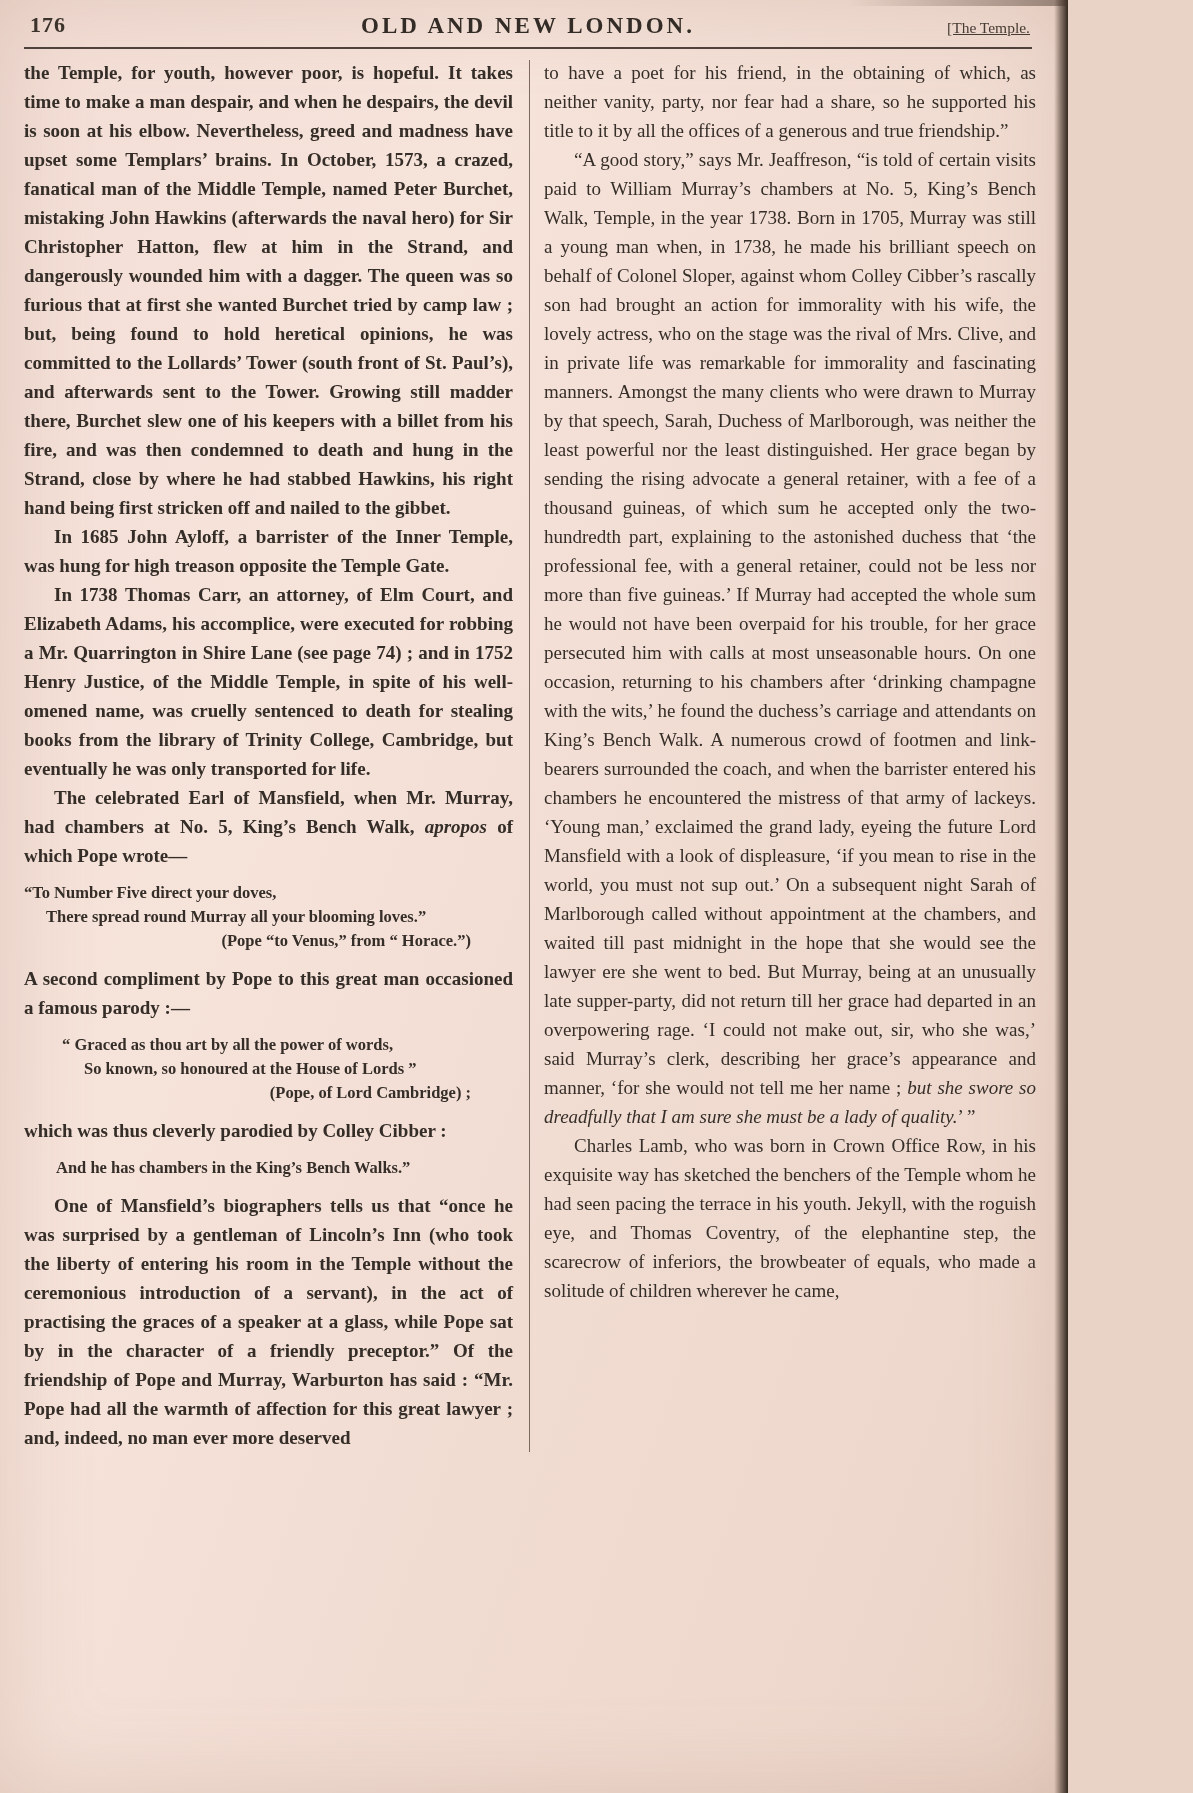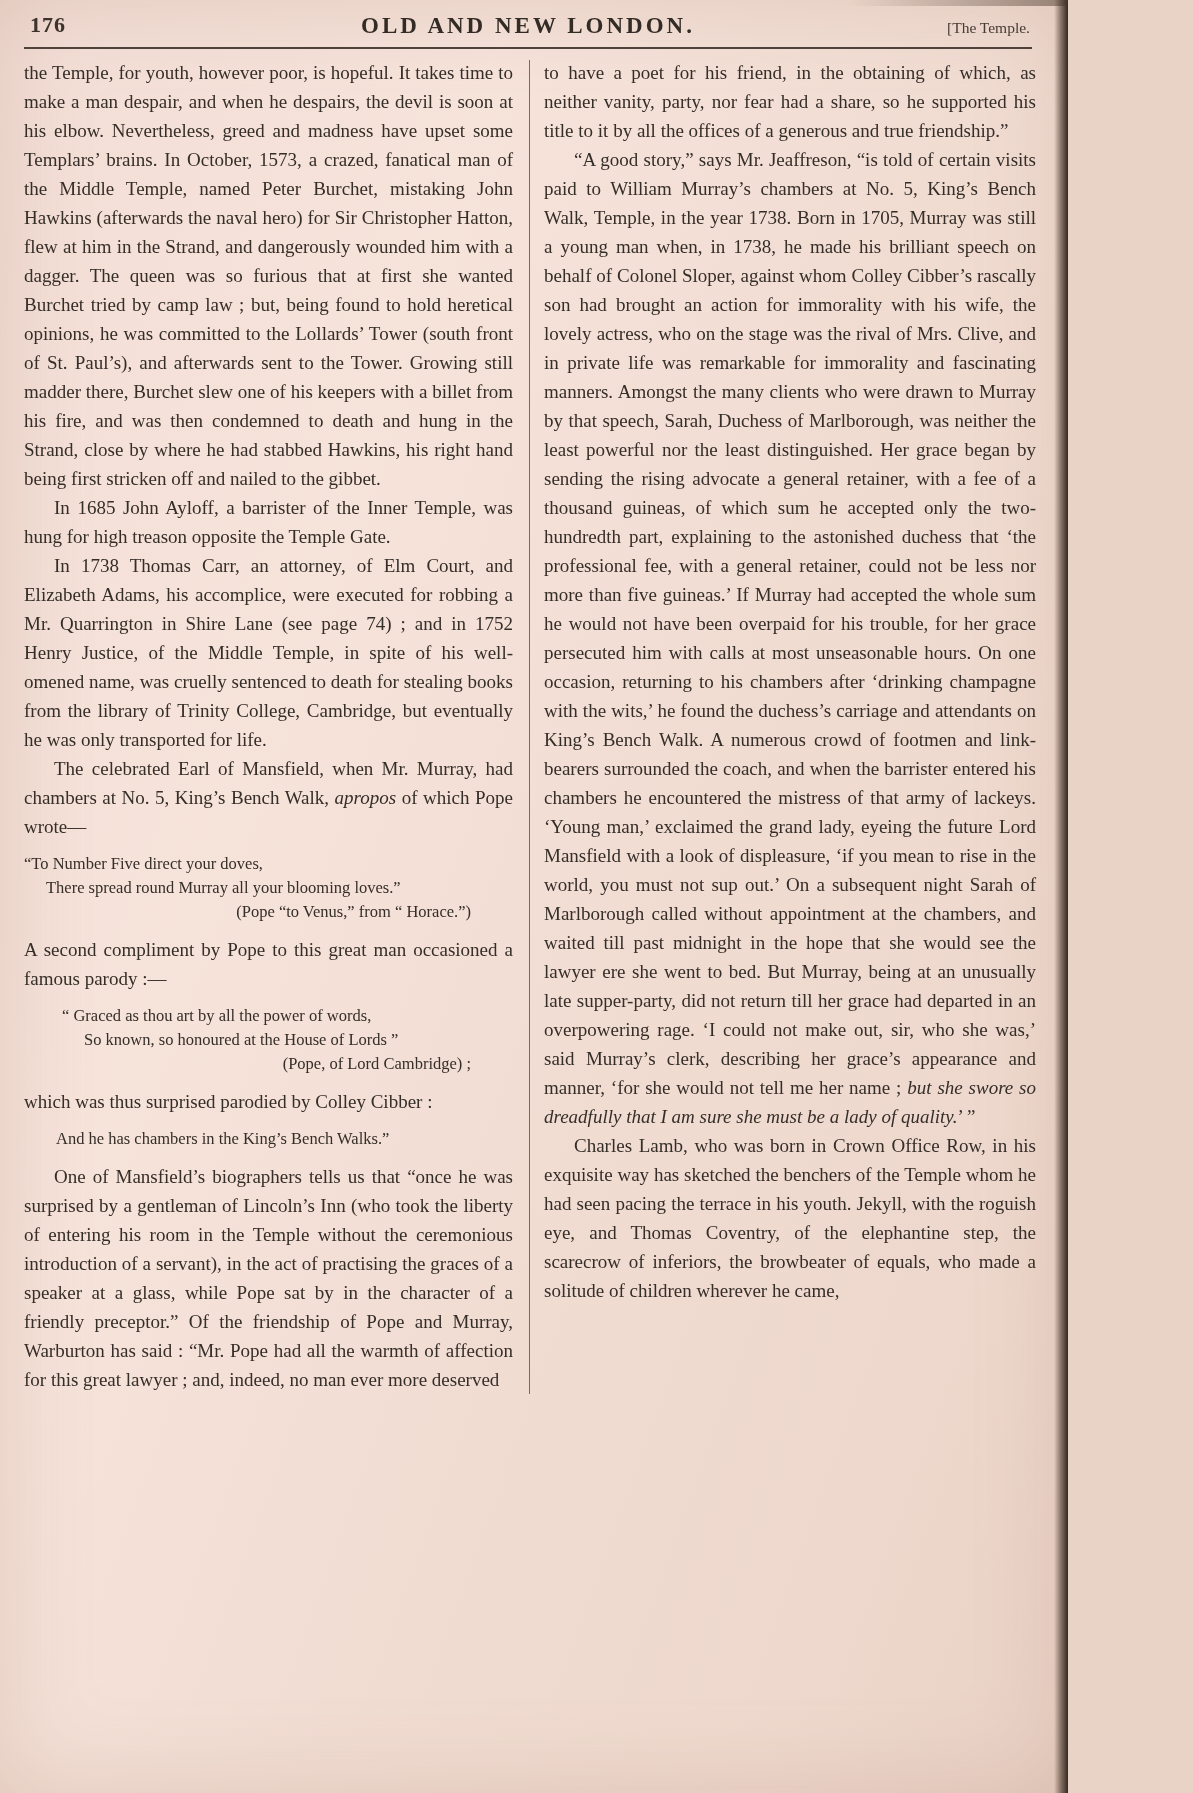--- a/index.html
+++ b/index.html
@@ -35,34 +35,34 @@
     font-size:22px; font-weight:bold; letter-spacing:1px;
     color:#3b332c;
   }
   h1.title {
     position:absolute; left:50%; top:3px; transform:translateX(-50%);
     margin:0; font-size:23px; font-weight:bold; letter-spacing:3px;
     white-space:nowrap; color:#332c26;
   }
   .running {
     position:absolute; right:2px; top:9px;
-    font-size:15.5px; color:#453b33;
+    font-size:15.5px; color:#453b33;text-decoration:underline;
   }
   .rule {
     width:1008px; height:0;
     border-bottom:2px solid #4e423a;
     margin-top:1px;
   }
   .columns { display:flex; margin-top:9px; }
   .col {
     text-align:justify;
     font-size:19px; line-height:29px;
     color:#352e28;
   }
-  .col-left  { width:489px; }
+  .col-left  { width:489px;font-weight:bold; }
   .divider   { width:1px; background:#7a695f; margin:2px 14px 0 16px; flex-shrink:0; }
   .col-right { width:492px; }
   .col p { margin:0; text-indent:30px; }
   .col p.noindent { text-indent:0; }
   .verse {
     font-size:16.5px; line-height:24px;
     margin:11px 0;
     text-align:left;
   }
   .verse-line { white-space:nowrap; }
@@ -95,21 +95,21 @@
           <div class="verse-line">“To Number Five direct your doves,</div>
           <div class="verse-line vindent">There spread round Murray all your blooming loves.”</div>
           <div class="attribution">(Pope “to Venus,” from “ Horace.”)</div>
         </div>
         <p class="noindent">A second compliment by Pope to this great man occasioned a famous parody :—</p>
         <div class="verse" style="margin-left: 38px;">
           <div class="verse-line">“ Graced as thou art by all the power of words,</div>
           <div class="verse-line vindent">So known, so honoured at the House of Lords ”</div>
           <div class="attribution">(Pope, of Lord Cambridge) ;</div>
         </div>
-        <p class="noindent">which was thus surprised parodied by Colley Cibber :</p>
+        <p class="noindent">which was thus cleverly parodied by Colley Cibber :</p>
         <div class="verse" style="margin-left: 10px;">
           <div class="verse-line vindent">And he has chambers in the King’s Bench Walks.”</div>
         </div>
         <p>One of Mansfield’s biographers tells us that “once he was surprised by a gentleman of Lincoln’s Inn (who took the liberty of entering his room in the Temple without the ceremonious introduction of a servant), in the act of practising the graces of a speaker at a glass, while Pope sat by in the character of a friendly preceptor.”  Of the friendship of Pope and Murray, Warburton has said : “Mr. Pope had all the warmth of affection for this great lawyer ; and, indeed, no man ever more deserved</p>
       </div>
     <div class="divider"></div>
     <div class="col col-right" id="col-right">
         <p class="noindent">to have a poet for his friend, in the obtaining of which, as neither vanity, party, nor fear had a share, so he supported his title to it by all the offices of a generous and true friendship.”</p>
         <p>“A good story,” says Mr. Jeaffreson, “is told of certain visits paid to William Murray’s chambers at No. 5, King’s Bench Walk, Temple, in the year 1738.  Born in 1705, Murray was still a young man when, in 1738, he made his brilliant speech on behalf of Colonel Sloper, against whom Colley Cibber’s rascally son had brought an action for immorality with his wife, the lovely actress, who on the stage was the rival of Mrs. Clive, and in private life was remarkable for immorality and fascinating manners.  Amongst the many clients who were drawn to Murray by that speech, Sarah, Duchess of Marlborough, was neither the least powerful nor the least distinguished.  Her grace began by sending the rising advocate a general retainer, with a fee of a thousand guineas, of which sum he accepted only the two-hundredth part, explaining to the astonished duchess that ‘the professional fee, with a general retainer, could not be less nor more than five guineas.’  If Murray had accepted the whole sum he would not have been overpaid for his trouble, for her grace persecuted him with calls at most unseasonable hours.  On one occasion, returning to his chambers after ‘drinking champagne with the wits,’ he found the duchess’s carriage and attendants on King’s Bench Walk.  A numerous crowd of footmen and link-bearers surrounded the coach, and when the barrister entered his chambers he encountered the mistress of that army of lackeys.  ‘Young man,’ exclaimed the grand lady, eyeing the future Lord Mansfield with a look of displeasure, ‘if you mean to rise in the world, you must not sup out.’  On a subsequent night Sarah of Marlborough called without appointment at the chambers, and waited till past midnight in the hope that she would see the lawyer ere she went to bed.  But Murray, being at an unusually late supper-party, did not return till her grace had departed in an overpowering rage.  ‘I could not make out, sir, who she was,’ said Murray’s clerk, describing her grace’s appearance and manner, ‘for she would not tell me her name ; <i>but she swore so dreadfully that I am sure she must be a lady of quality.</i>’ ”</p>
         <p>Charles Lamb, who was born in Crown Office Row, in his exquisite way has sketched the benchers of the Temple whom he had seen pacing the terrace in his youth.  Jekyll, with the roguish eye, and Thomas Coventry, of the elephantine step, the scarecrow of inferiors, the browbeater of equals, who made a solitude of children wherever he came,</p>

